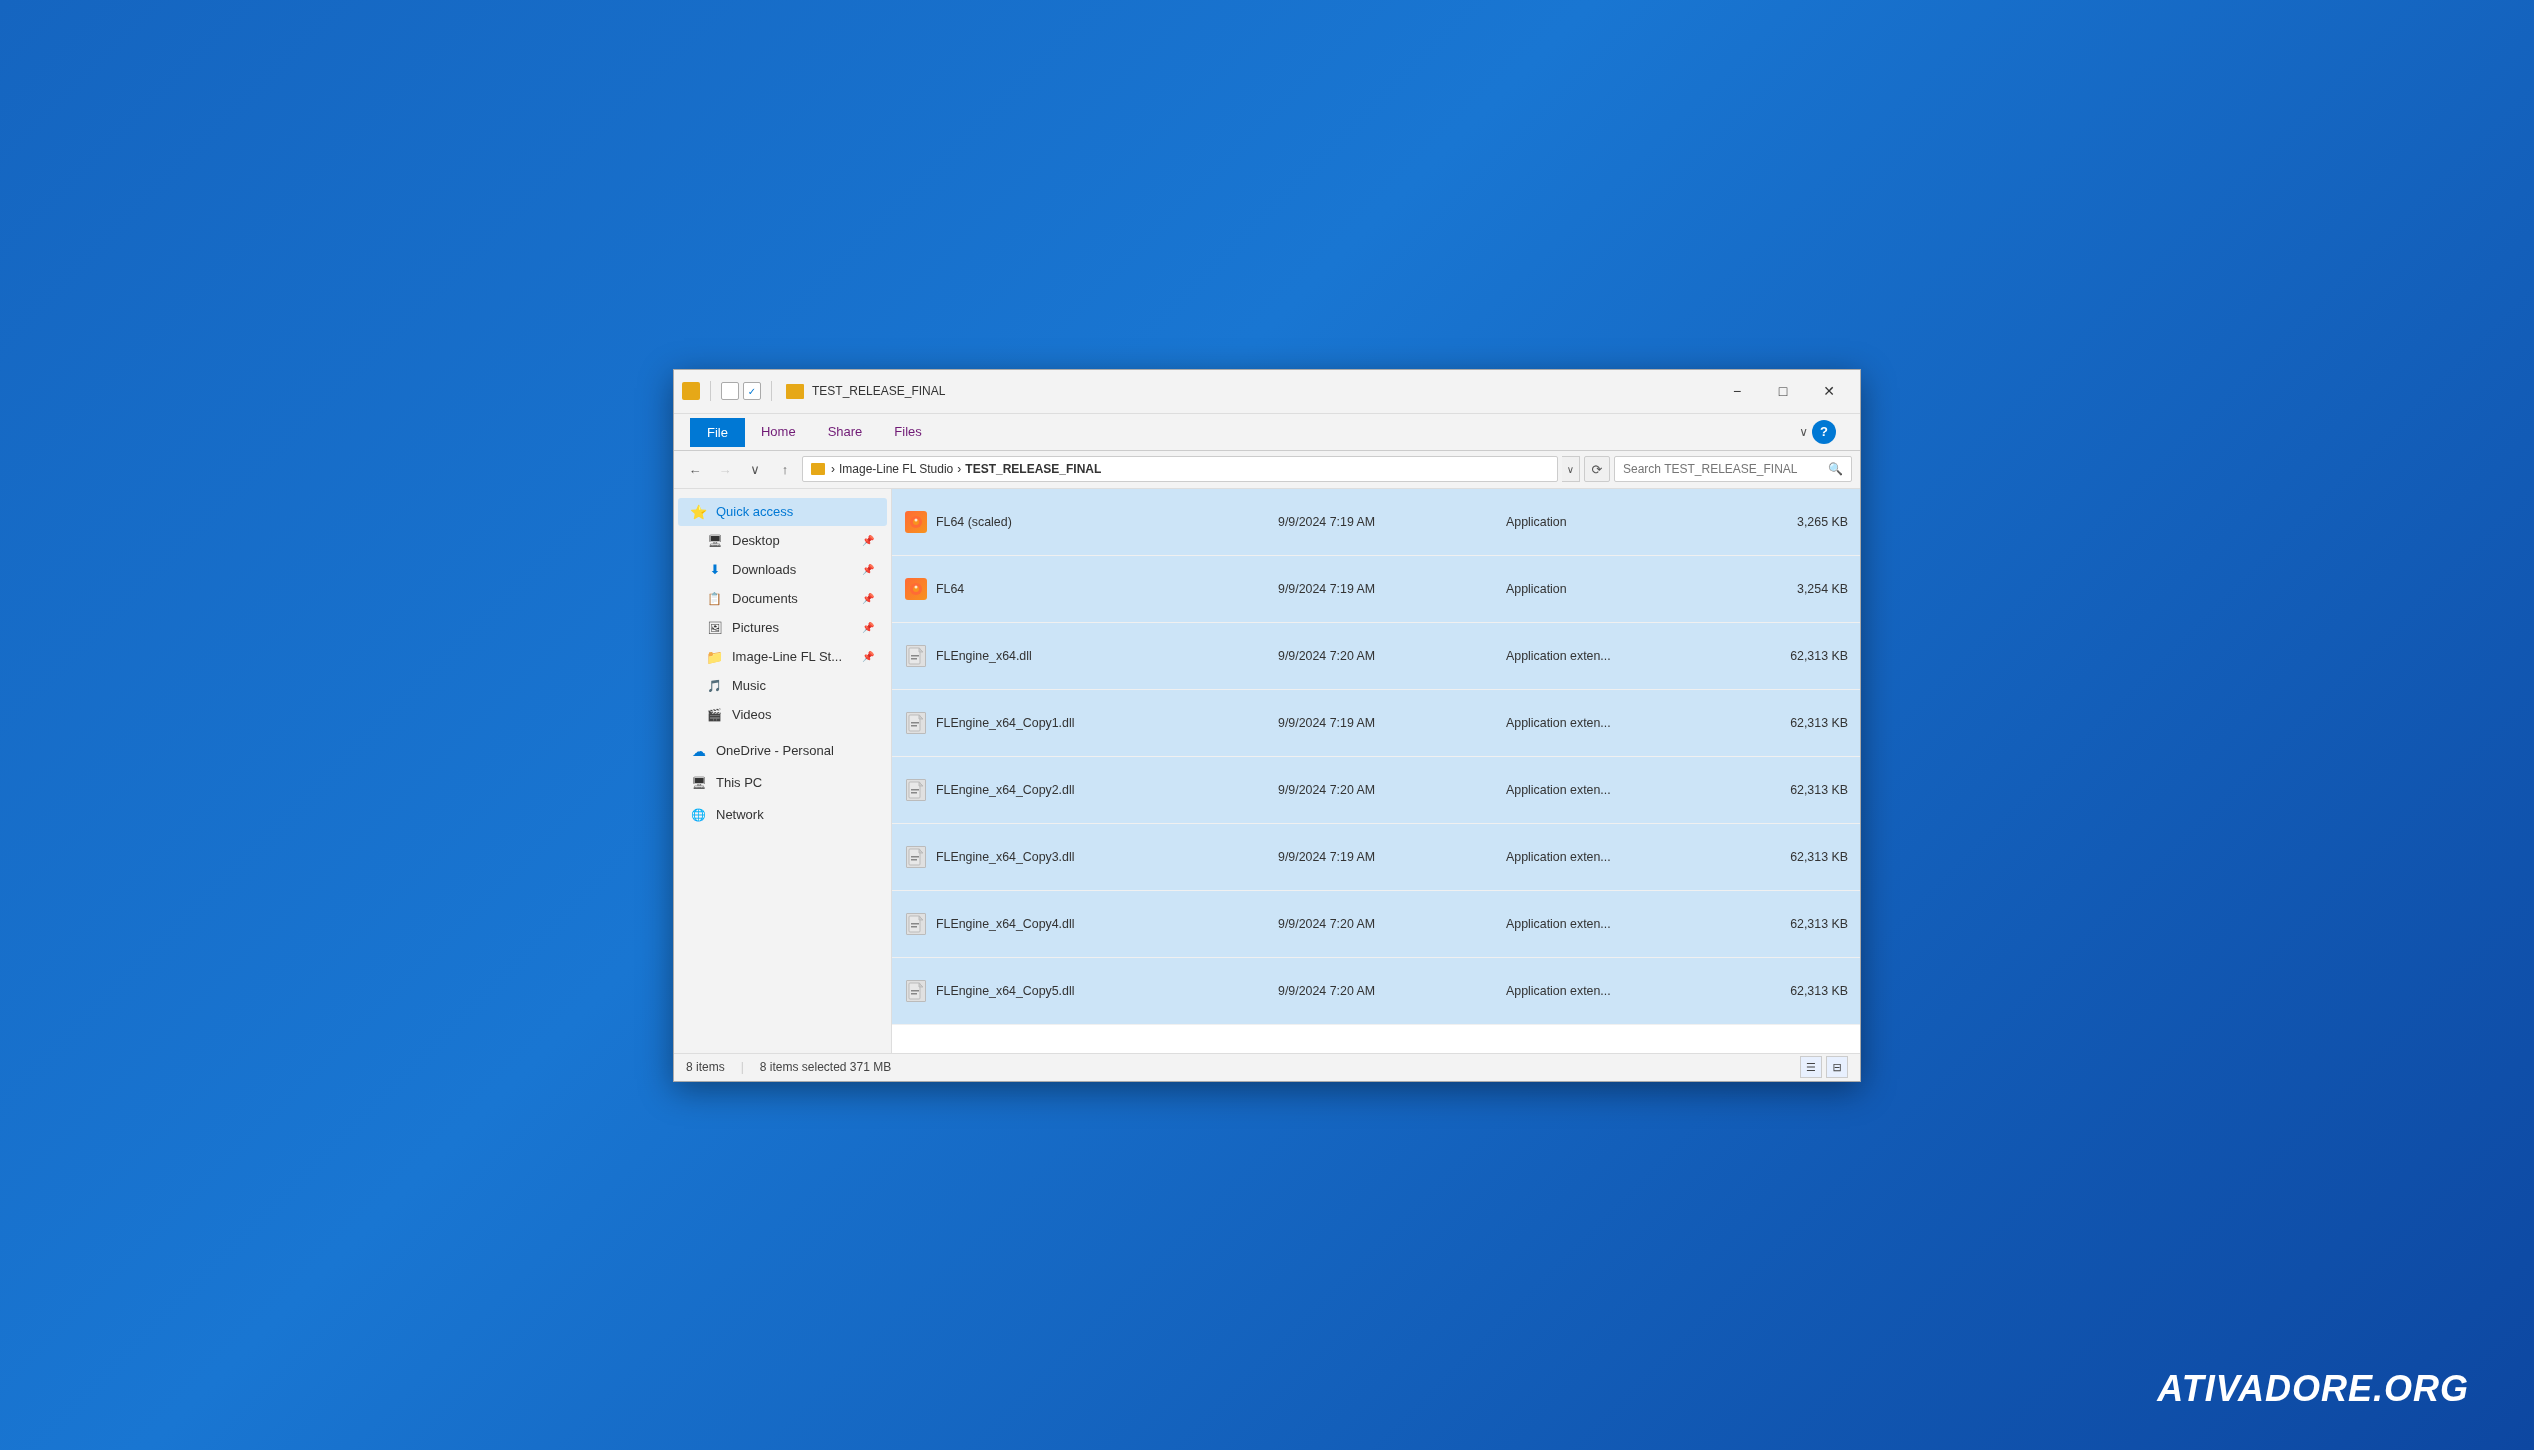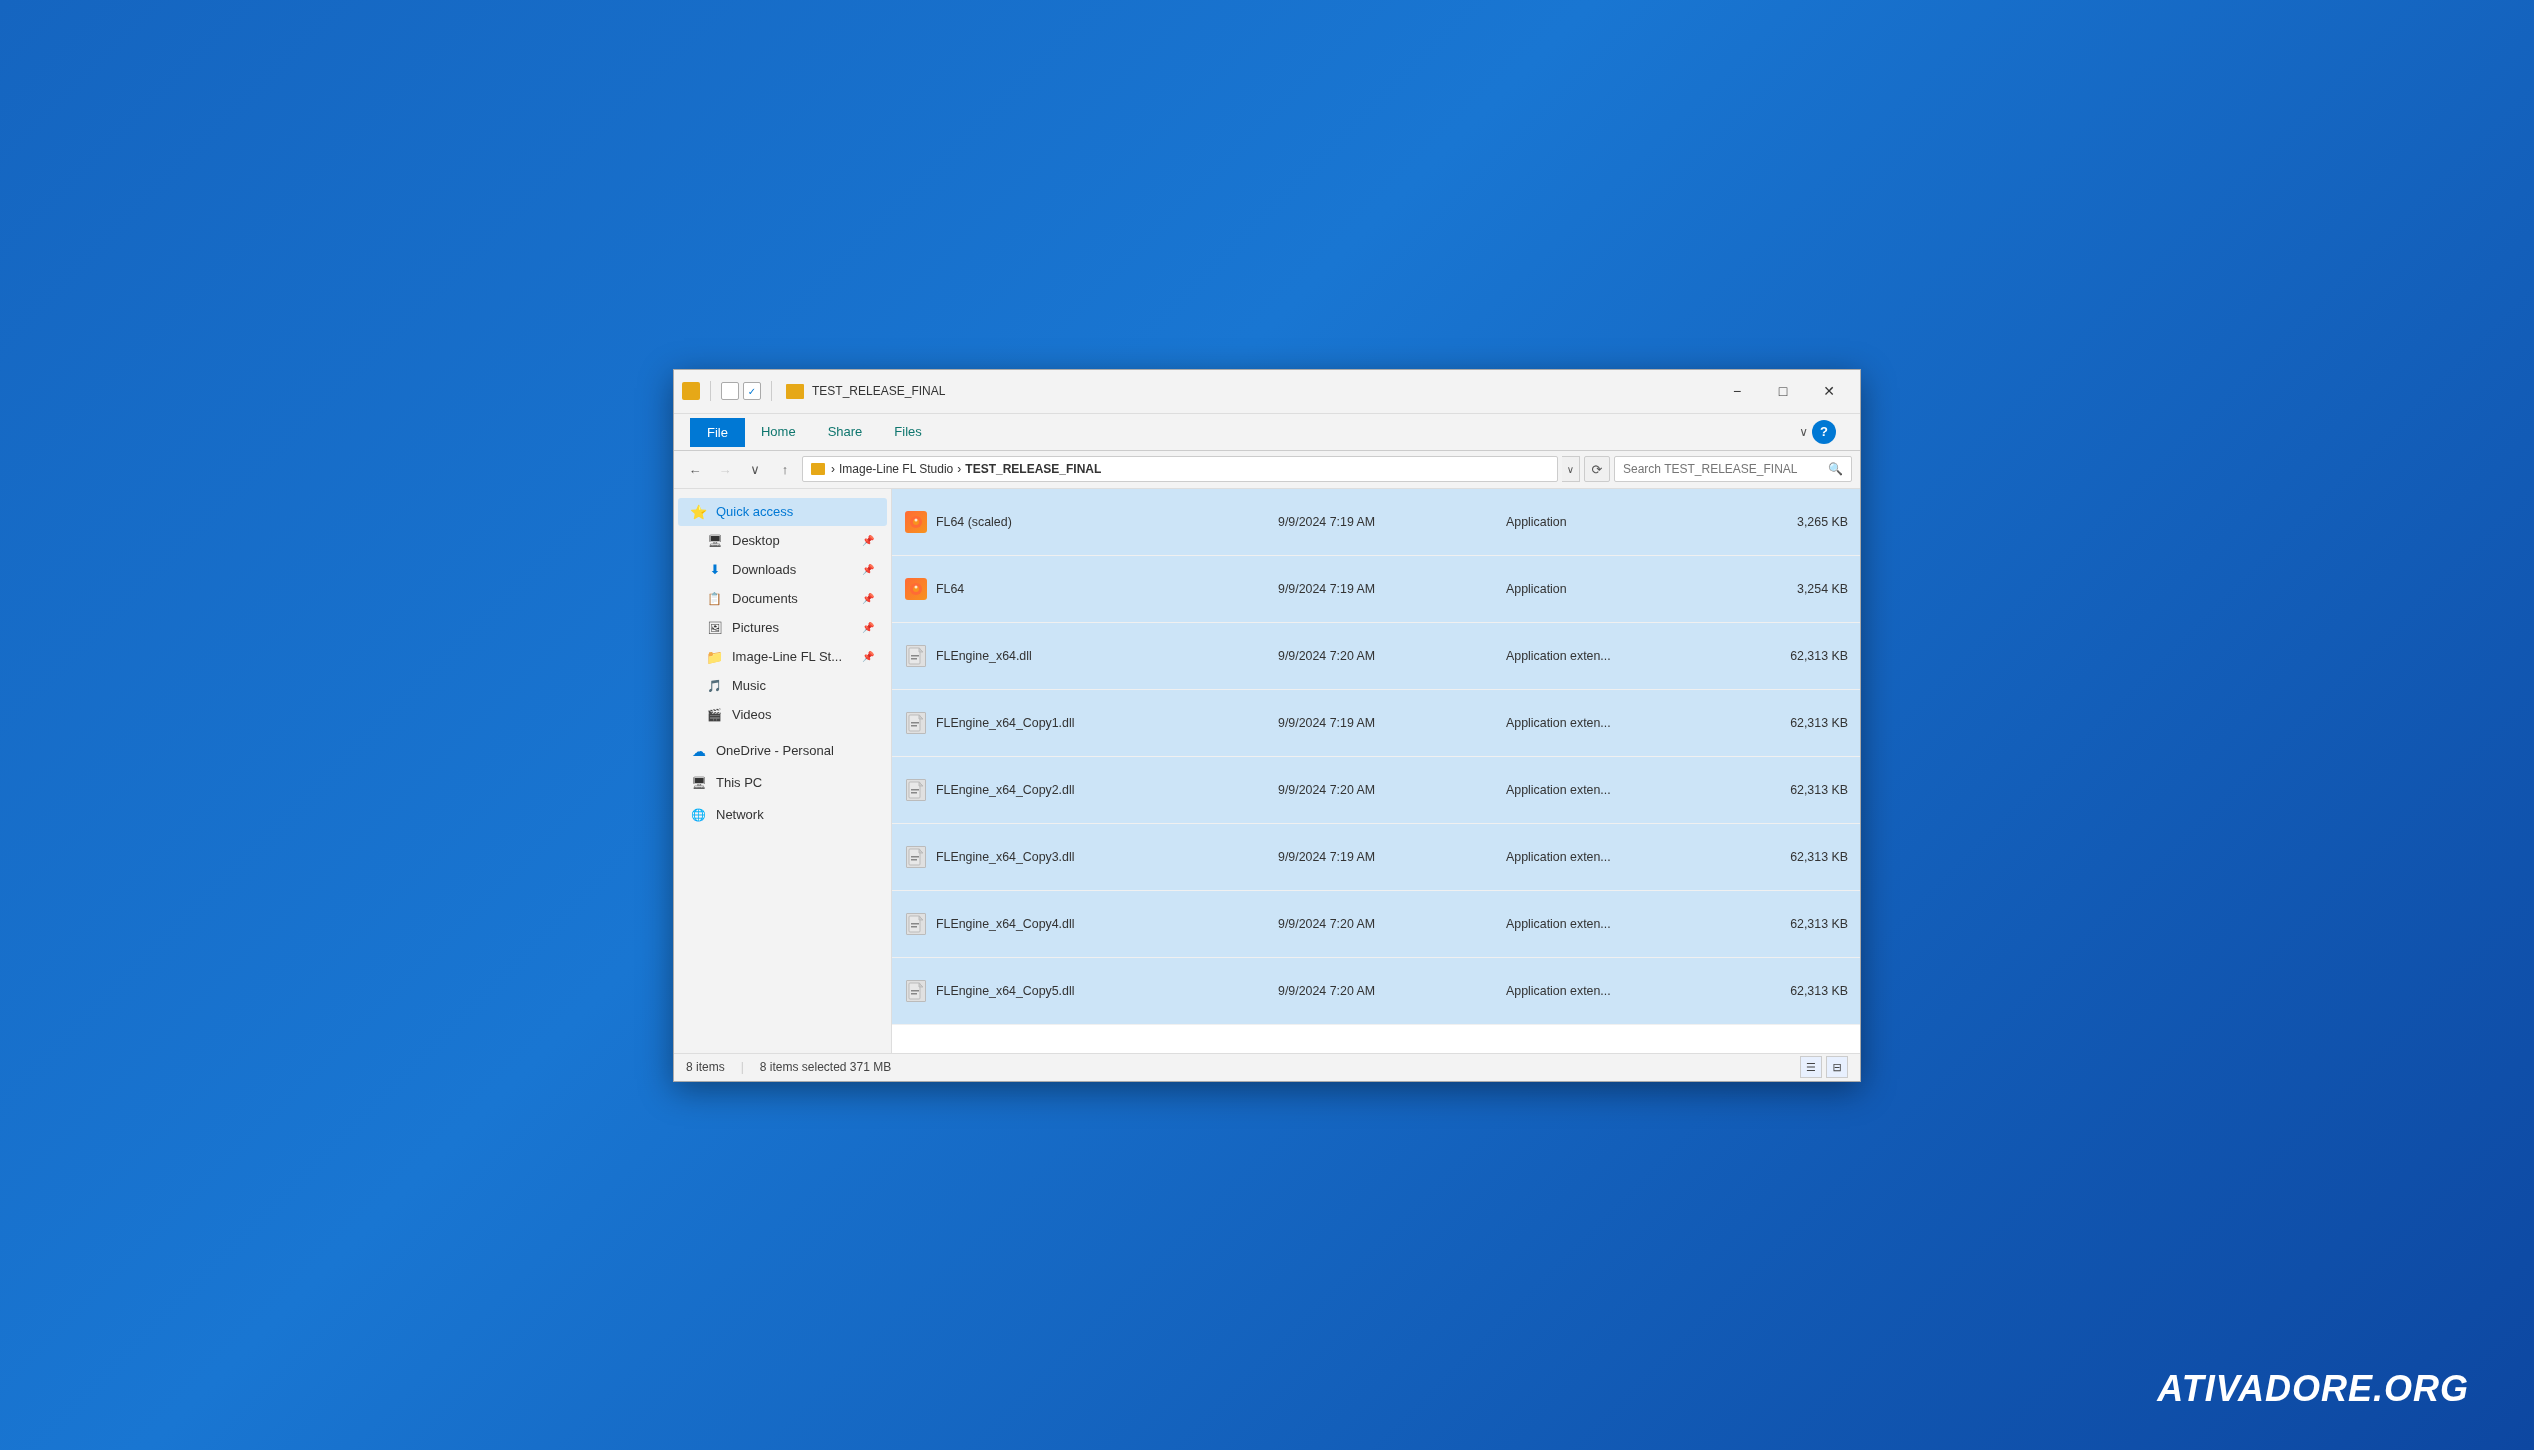--- a/index.html
+++ b/index.html
@@ -97,21 +97,21 @@
       align-items: center;
       height: 36px;
       padding: 0 16px;
     }
     .ribbon-tab {
       padding: 6px 16px;
       font-size: 13px;
       cursor: pointer;
       border: none;
       background: transparent;
-      color: #0f766e;
+      color: #701a75;
     }
     .ribbon-tab.active {
       background: #fff;
       border: 1px solid #ccc;
       border-bottom: 1px solid #fff;
       margin-bottom: -1px;
       color: #000;
       background: #0078d4;
       color: #fff;
       border-color: #0078d4;

